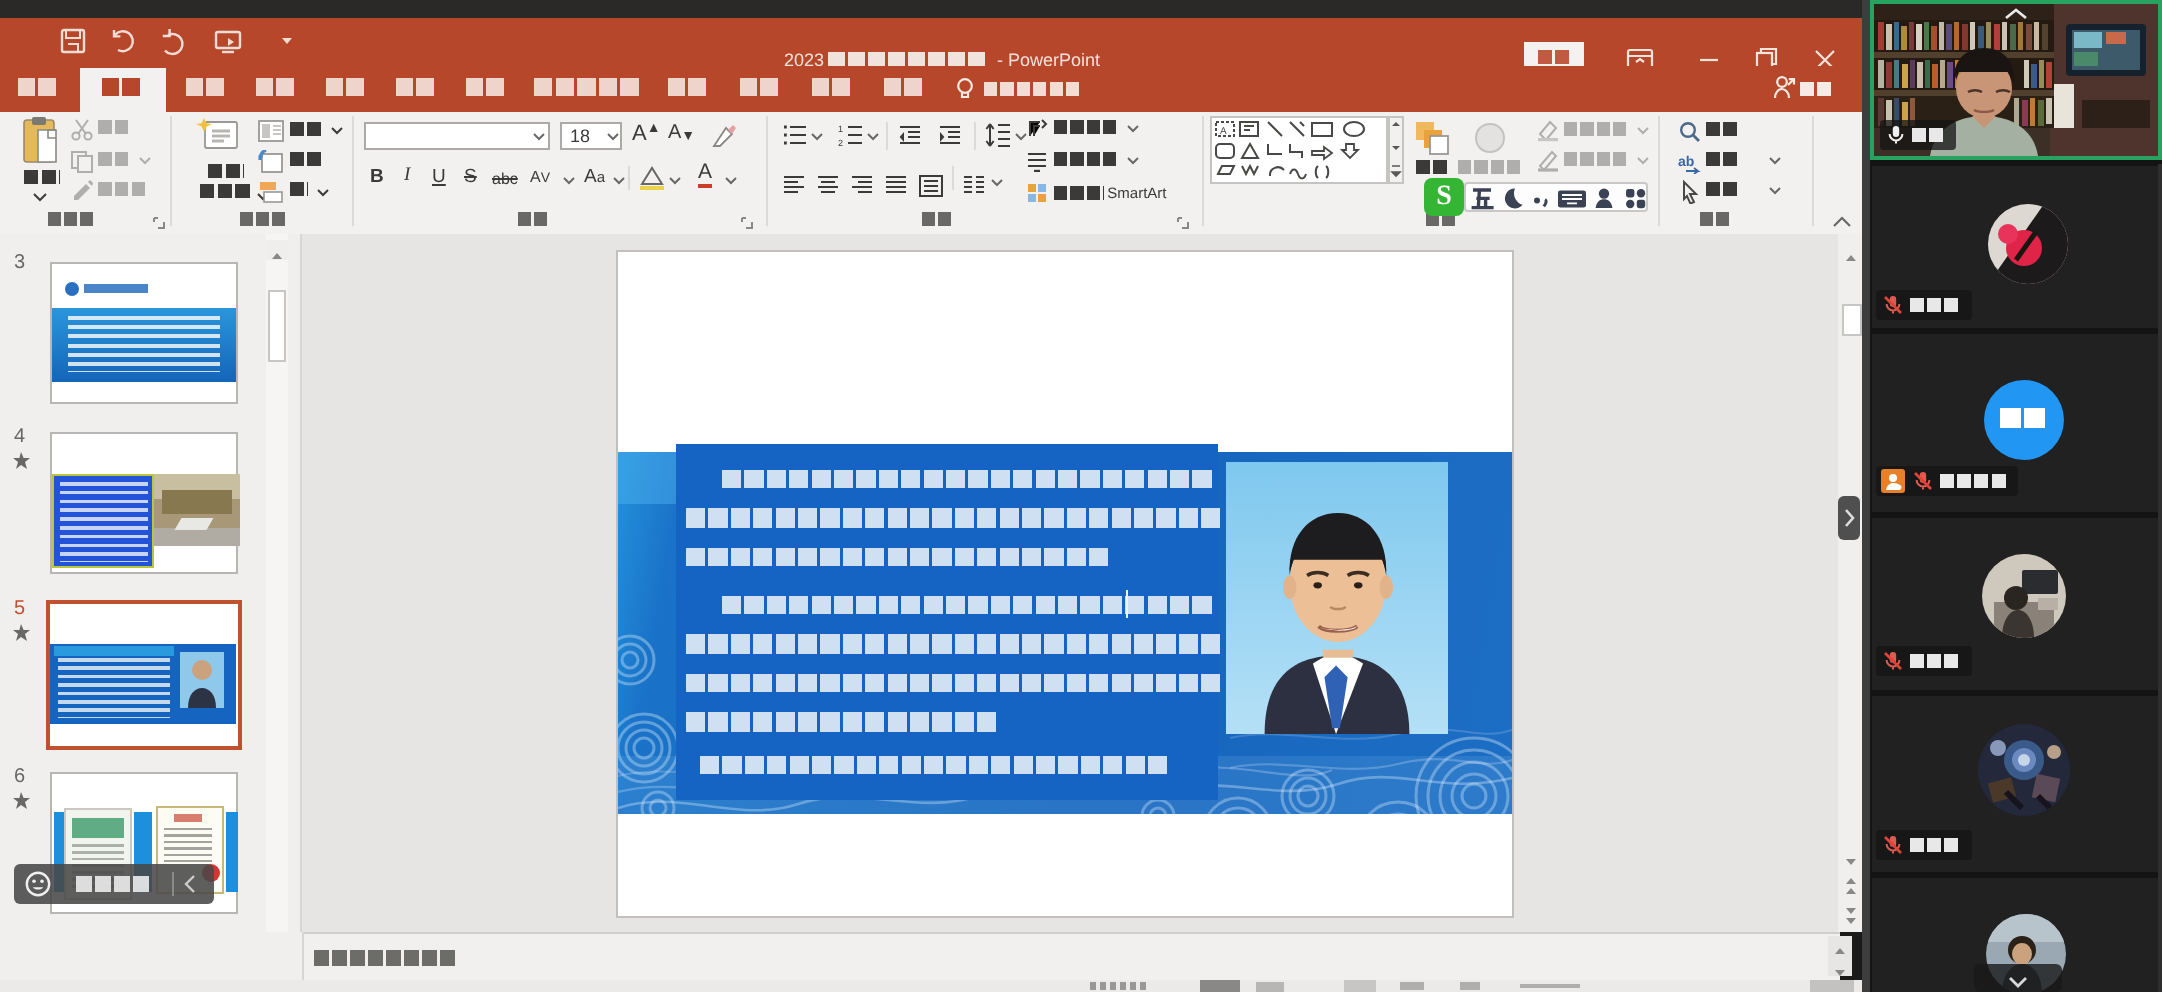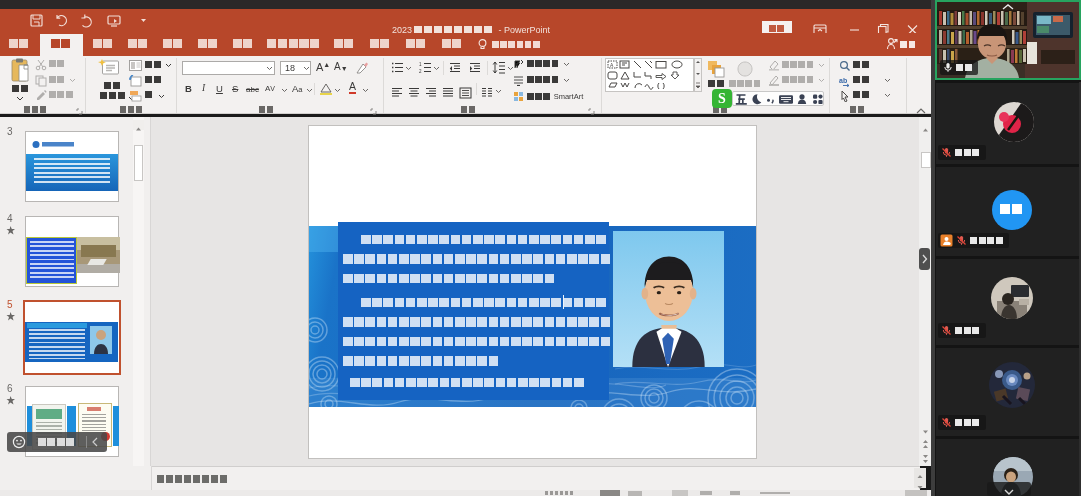--- a/index.html
+++ b/index.html
@@ -64,21 +64,21 @@
  <span class="zh abs" style="left:492px;top:8px;--n:6;--s:8.2px;--c:#f2dcd4;"></span>
  <svg class="abs" style="left:886px;top:4px;" width="12" height="13" viewBox="0 0 12 13">
         <g stroke="#f7e9e4" fill="none" stroke-width="1.1">
           <circle cx="5" cy="4" r="2.4"></circle>
           <path d="M1.5 12c0-3 2-4.5 3.5-4.5S8.5 9 8.5 12M8 5.5l3-3M11 5.2V2.6h-2.6"></path>
         </g>
       </svg>
  <span class="zh abs" style="left:900px;top:8px;--n:2;--s:8.5px;--c:#f7e9e4;"></span>
 </div>
 
-<div class="abs" id="ribbon" style="left:0;top:56px;width:935px;height:58px;background:#f3f1f0;border-bottom:1px solid #d2d0ce;font-size:0;">
+<div class="abs" id="ribbon" style="left:0;top:56px;width:935px;height:68px;background:#f3f1f0;border-bottom:1px solid #d2d0ce;font-size:0;">
 
  <div class="abs" style="left:85px;top:2px;width:1px;height:55px;background:#dcdad8;"></div>
  <div class="abs" style="left:176px;top:2px;width:1px;height:55px;background:#dcdad8;"></div>
  <div class="abs" style="left:383px;top:2px;width:1px;height:55px;background:#dcdad8;"></div>
  <div class="abs" style="left:601px;top:2px;width:1px;height:55px;background:#dcdad8;"></div>
  <div class="abs" style="left:829px;top:2px;width:1px;height:55px;background:#dcdad8;"></div>
  <div class="abs" style="left:906px;top:2px;width:1px;height:55px;background:#dcdad8;"></div>
 
  <svg class="abs" style="left:10px;top:2px;" width="22" height="26" viewBox="0 0 22 26">
   <rect x="2" y="2" width="15" height="21" rx="1.5" fill="#e6b85c" stroke="#9a8a6a" stroke-width=".8"></rect>

